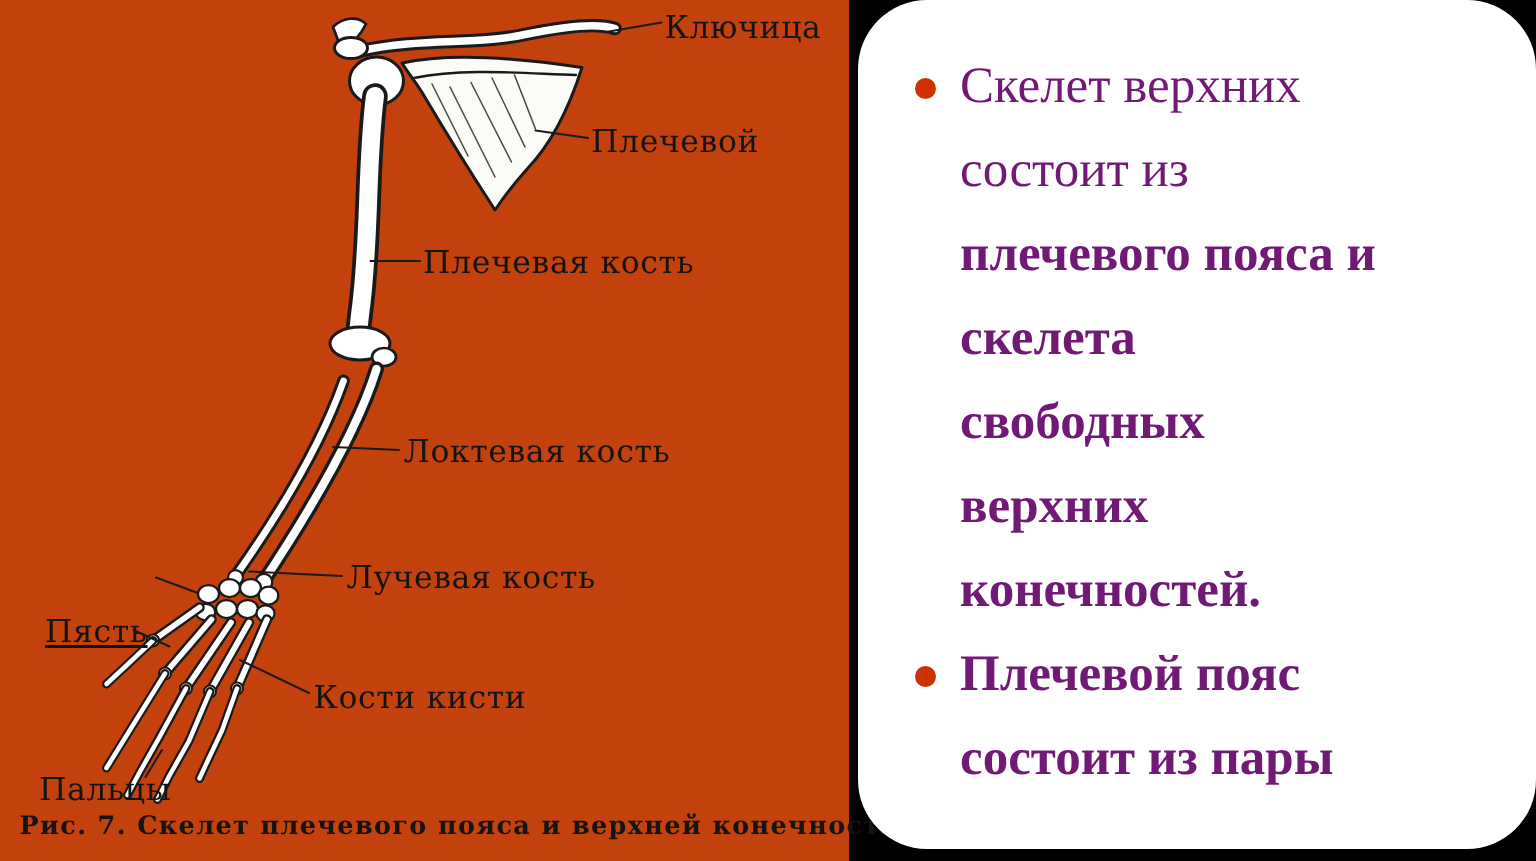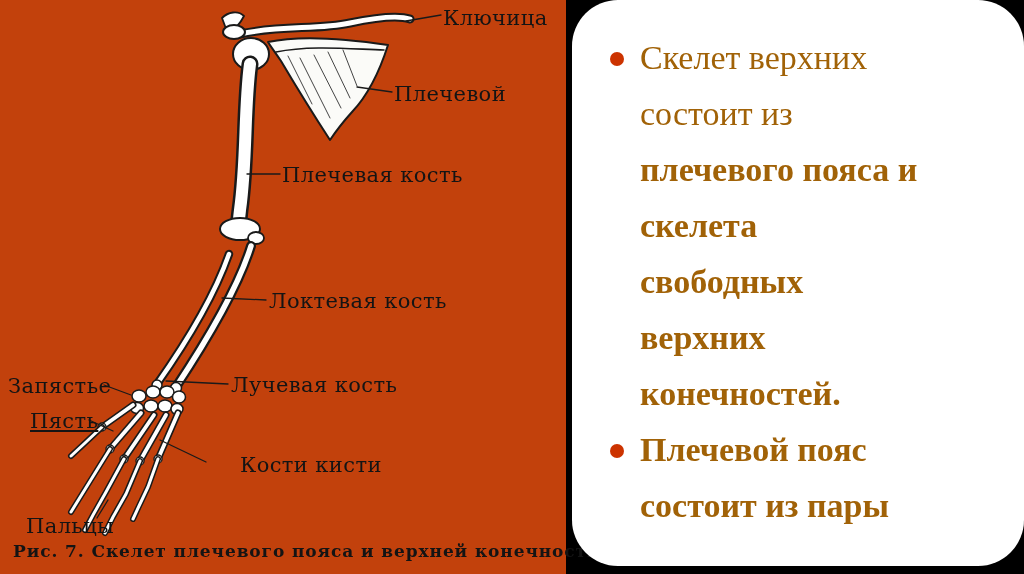--- a/index.html
+++ b/index.html
@@ -45,21 +45,21 @@
     background: #fff;
     border-radius: 46px;
     padding: 30px 8px 0 36px;
     overflow: hidden;
   }
   .t-line {
     position: relative;
     height: 56px; line-height: 56px;
     padding-left: 32px;
     font-size: 34px;
-    color: #a16207;
+    color: #701a75;
     white-space: nowrap;
   }
   .t-line.b { font-weight: bold; }
   .dot {
     position: absolute; left: 2px; top: 22px;
     width: 14px; height: 14px;
     border-radius: 50%;
     background: #cc3300;
   }
 </style>
@@ -169,23 +169,22 @@
           <line x1="108" y1="500" x2="97" y2="518"></line>
         </g>
       </g>
     </svg>
 
     <div class="lbl" style="left:443px; top:6px;">Ключица</div>
     <div class="lbl" style="left:394px; top:82px;">Плечевой</div>
     <div class="lbl" style="left:282px; top:163px;">Плечевая кость</div>
     <div class="lbl" style="left:269px; top:289px;">Локтевая кость</div>
     <div class="lbl" style="left:231px; top:373px;">Лучевая кость</div>
-    <div class="lbl" style="left:8px;   top:374px;">Запястье</div>
     <div class="lbl" style="left:30px;  top:409px;text-decoration:underline;">Пясть</div>
-    <div class="lbl" style="left:209px; top:453px;margin-left:31px;">Кости кисти</div>
+    <div class="lbl" style="left:209px; top:453px;">Кости кисти</div>
     <div class="lbl" style="left:26px;  top:514px;">Пальцы</div>
 
     <div class="caption">Рис. 7. Скелет плечевого пояса и верхней конечности</div>
   </div>
 
   <div class="text-panel" style="background-color: rgb(255, 255, 255);">
 
     <div class="t-line">
       <span class="dot" style="background-color: rgb(204, 51, 0);"></span>
       <span>Скелет верхних</span>

